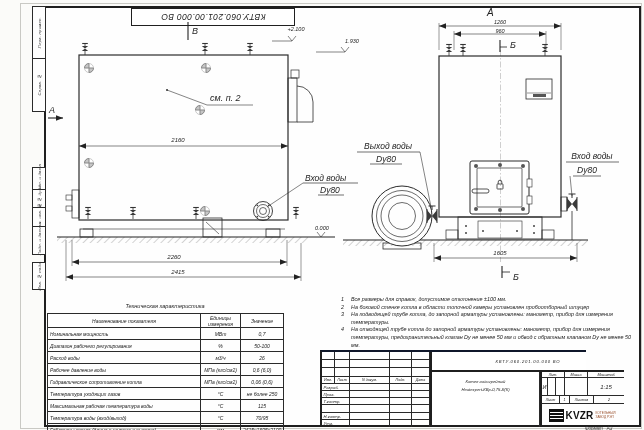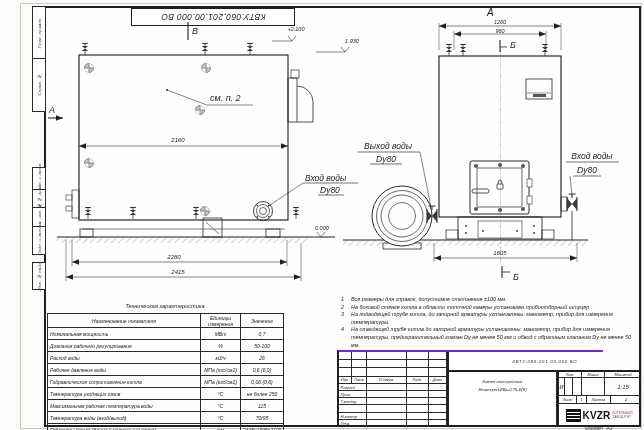--- a/index.html
+++ b/index.html
@@ -23,21 +23,21 @@
   table.tt td,table.tt th{border:1px solid #2a2a2a;font-size:5px;font-style:italic;font-weight:normal;
          padding:0 2px;height:11px;overflow:hidden;white-space:nowrap;}
   table.tt th{text-align:center;white-space:normal;line-height:6px;height:13px;}
   table.tt td.c{text-align:center;}
   
   .notes{left:339px;top:296px;width:297px;font-size:5.4px;font-style:italic;line-height:7.6px;}
   .note{display:flex;}
   .note .n{width:10px;flex:none;text-align:left;padding-left:2px;}
   .note .tx{flex:1;}
   
-  .tb{left:337px;top:350px;width:266px;height:75px;border-top:2px solid #6d28d9;border-left:2px solid #1f1f1f;
+  .tb{left:320px;top:350px;width:266px;height:75px;border-top:2px solid #0f172a;border-left:2px solid #1f1f1f;
       background:#fff;box-sizing:border-box;}
   .tb .cell{position:absolute;box-sizing:border-box;border-right:1px solid #2a2a2a;border-bottom:1px solid #2a2a2a;
       font-size:4.2px;font-style:italic;overflow:hidden;white-space:nowrap;}
   .tb .hdr{font-size:3.7px;display:flex;align-items:center;justify-content:center;}
   .tb .lbl{display:flex;align-items:center;padding-left:1.5px;}
   .docnum{display:flex;align-items:center;justify-content:center;font-size:10.5px;font-style:italic;
       letter-spacing:.8px;border-left:2px solid #1f1f1f !important;border-bottom:2px solid #1f1f1f !important;}
   .name-cell{border-left:2px solid #1f1f1f !important;text-align:center;font-size:6px;font-style:italic;
       line-height:8px;padding-top:6px;}
   .brand-cell{display:flex;align-items:center;justify-content:center;gap:2px;border-bottom:none !important;}

